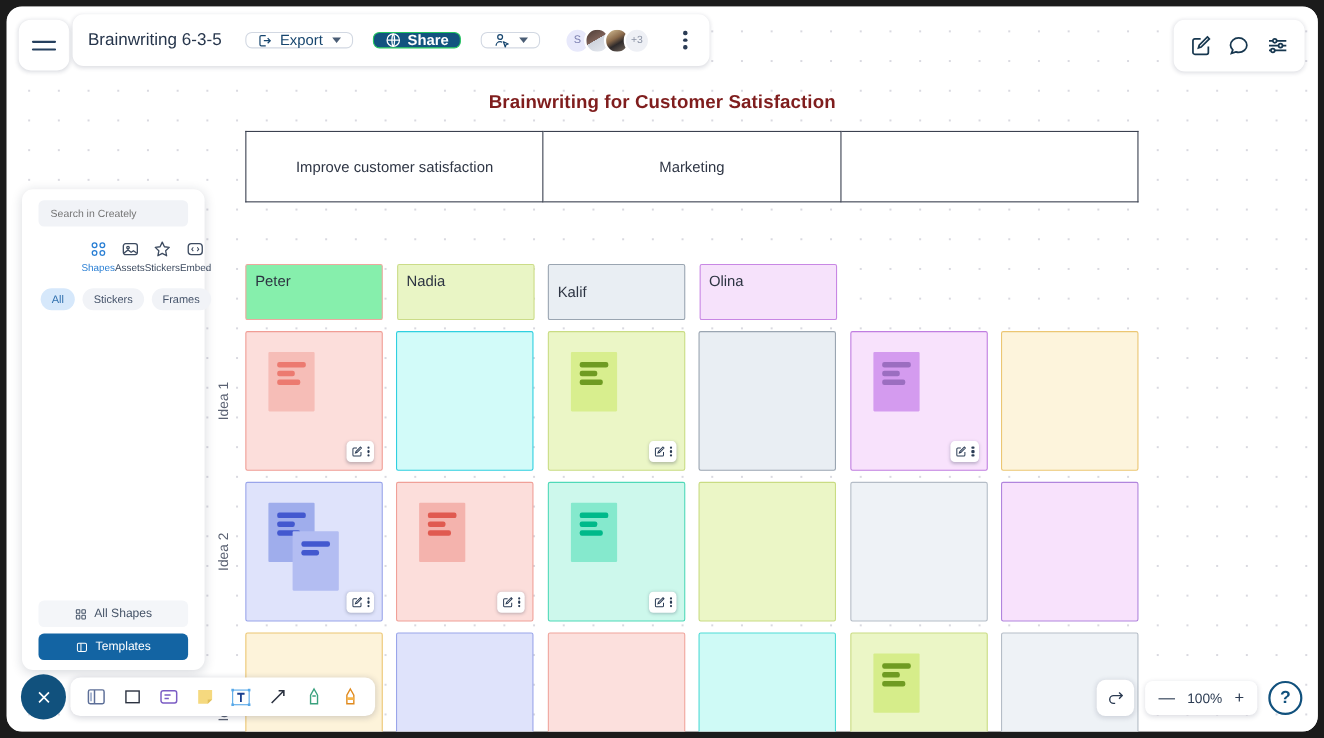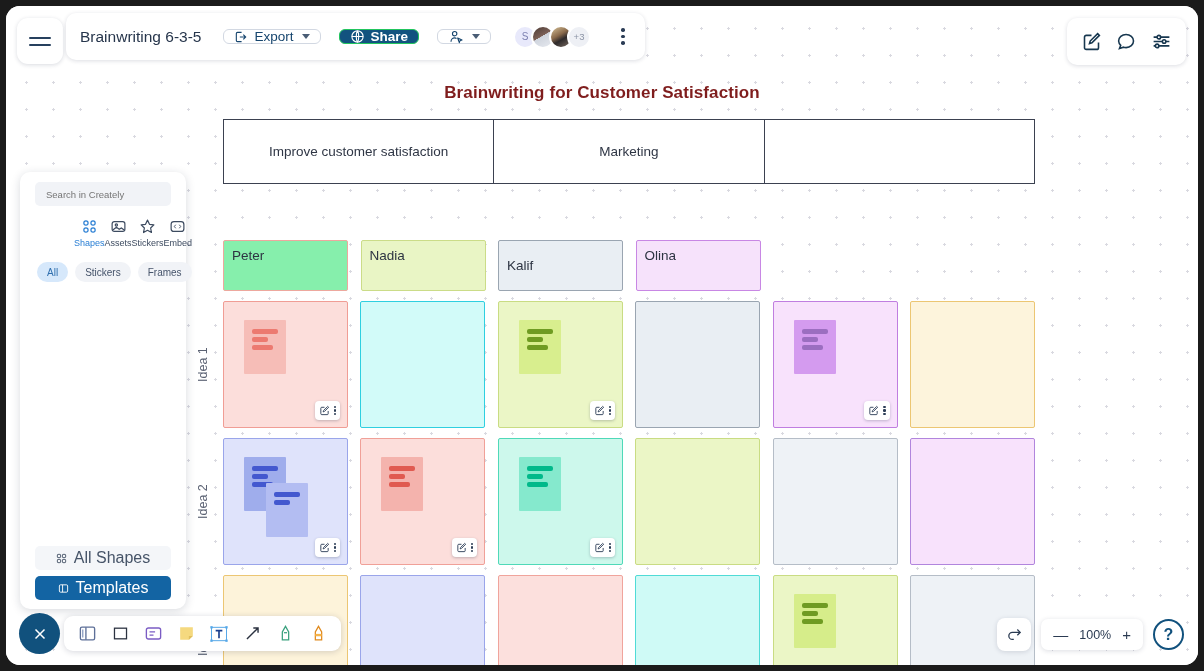--- a/index.html
+++ b/index.html
@@ -80,21 +80,21 @@
   .cat-row { display: flex; justify-content: space-between; margin-top: 12px; padding: 0 3px; margin-left: 36px; }
   .cat { display: flex; flex-direction: column; align-items: center; gap: 3px; cursor: pointer; width: 37px; }
   .cat span { font-size: 9px; color: #3d4b60; }
   .cat.active span { color: #2a7fd4; }
   .chips { display: flex; gap: 7px; margin-top: 14px; padding: 0 2px; }
   .chip { height: 20px; padding: 0 10px; border-radius: 10px; background: #f1f3f7; color: #46546b;
           font-size: 10px; display: flex; align-items: center; cursor: pointer; }
   .chip.on { background: #d6e8fb; color: #2f6fae; }
   .sb-spacer { flex: 1; }
   .sb-btn { height: 24px; border-radius: 5px; display: flex; align-items: center; justify-content: center;
-            gap: 7px; font-size: 16px; cursor: pointer; margin-top: 6px; }
+            gap: 7px; font-size: 11px; cursor: pointer; margin-top: 6px; }
   .sb-btn.light { background: #f4f6f9; color: #465468; }
   .sb-btn.dark { background: #1364a3; color: #fff; }
   
   .board-title {
     position: absolute; left: 0; right: 0; top: 77px; text-align: center;
     font-size: 17px; font-weight: 700; color: #7f1d1d; letter-spacing: .1px;
   }
   table.meta {
     position: absolute; left: 217px; top: 113px; width: 812px;
     border-collapse: collapse; table-layout: fixed;

